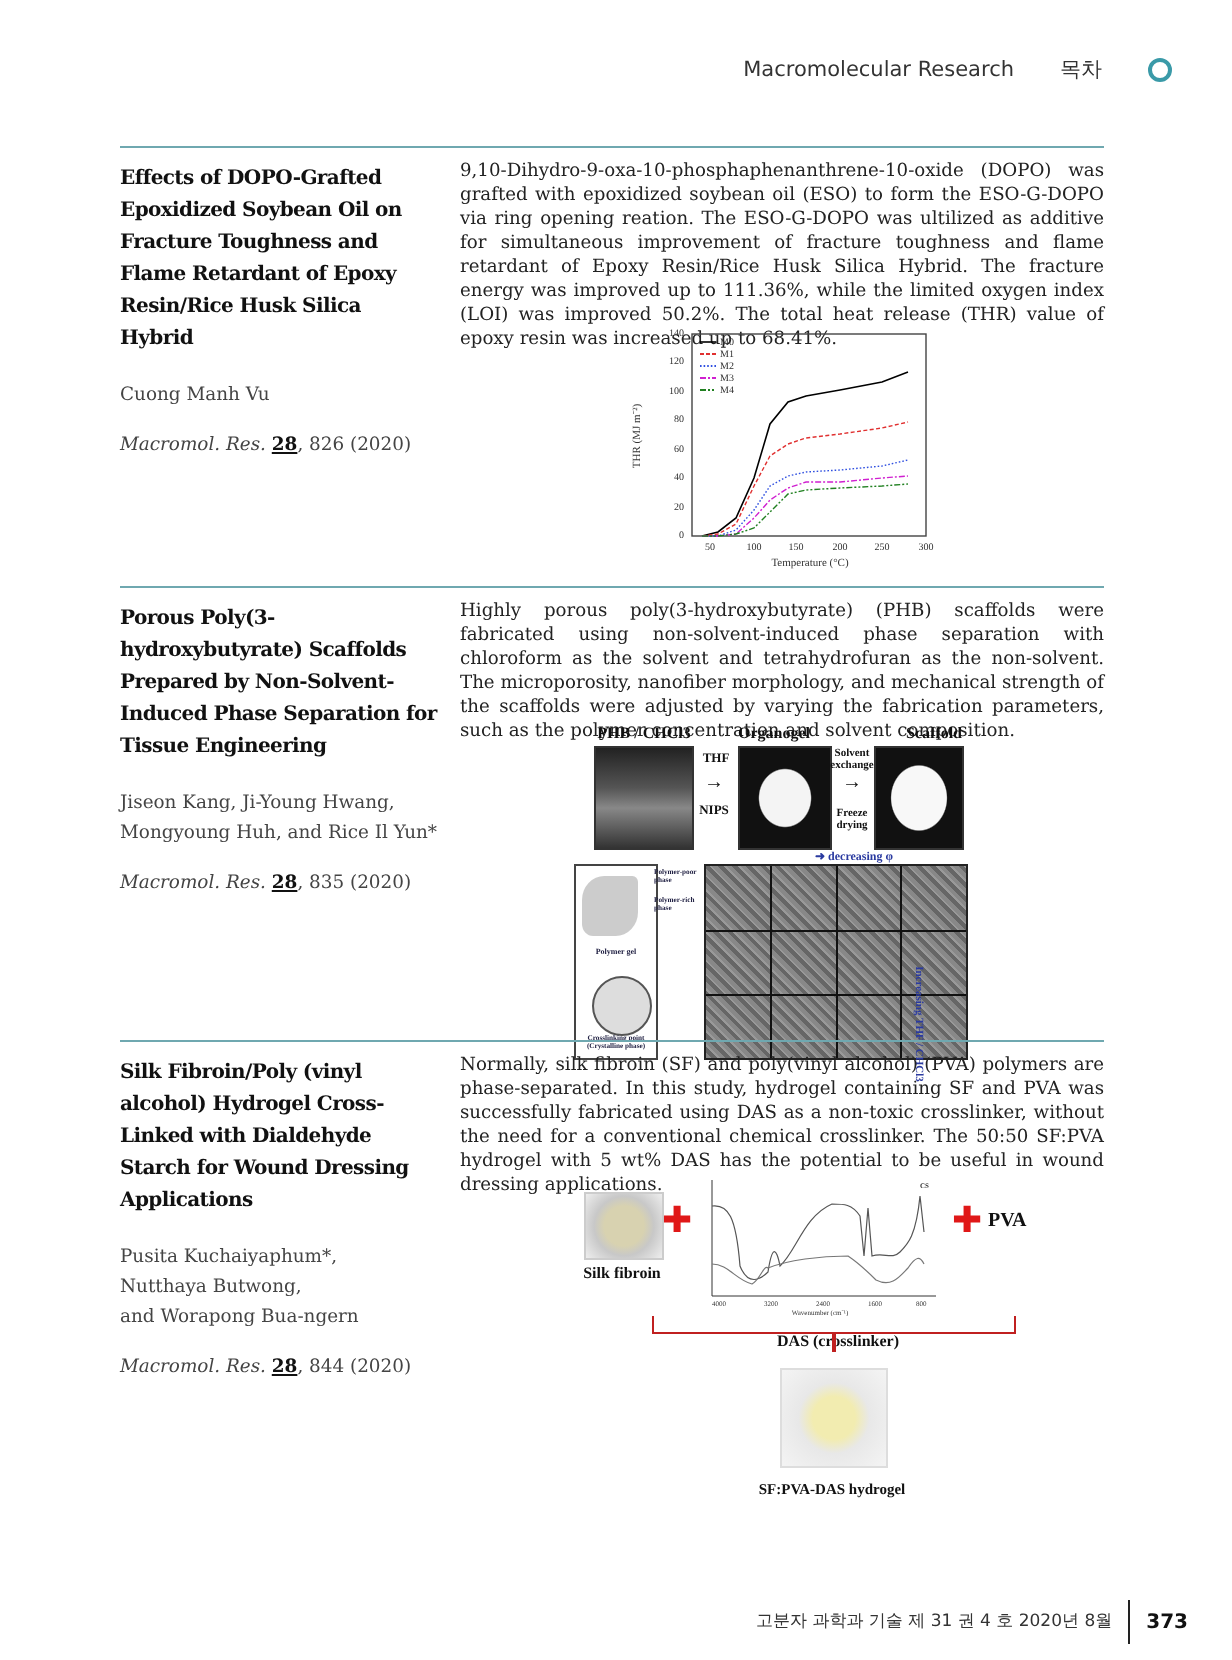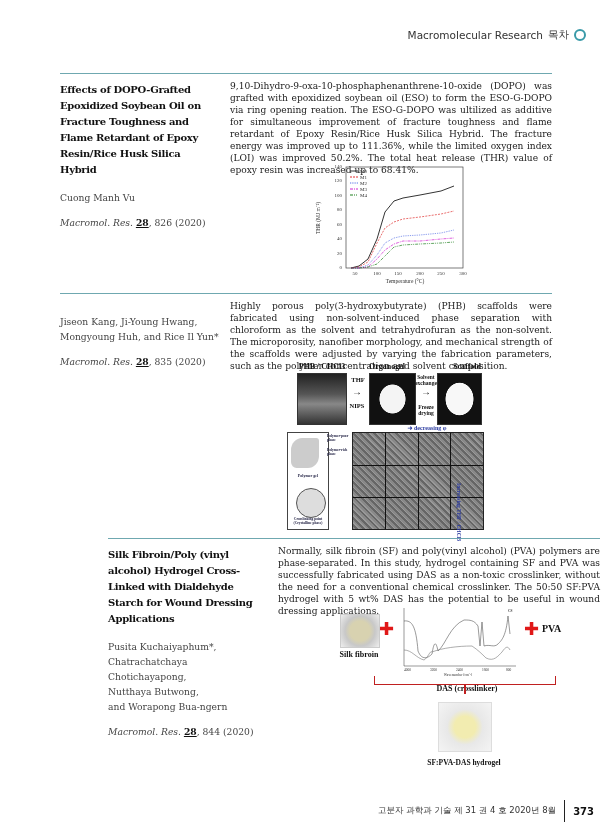--- a/index.html
+++ b/index.html
@@ -1,17 +1,17 @@
 <!DOCTYPE html>
 <html><head>
 <meta charset="utf-8">
 <style>
   html, body { margin:0; padding:0; background:#ffffff; }
   body { width:616px; height:830px; position:relative; overflow:hidden; font-family:"DejaVu Serif", serif; color:#222; }
-  .header { position:absolute; top:28px; right:30px; font-family:"DejaVu Sans", sans-serif; font-size:10.5px; color:#333; display:flex; align-items:center; gap:5px; }
+  .header { position:absolute; top:28px; right:30px; font-family:"DejaVu Sans", sans-serif; font-size:10.5px; color:#333; display:flex; align-items:center; gap:23px; }
   .header .ring { width:8px; height:8px; border:2.5px solid #3a9aa8; border-radius:50%; display:inline-block; }
   .section { position:absolute; left:60px; width:492px; border-top:1.5px solid #6fa8b0; }
   .left { position:absolute; left:0; top:8px; width:160px; }
   .right { position:absolute; left:170px; top:6px; width:322px; }
   .title { font-family:"DejaVu Serif", serif; font-weight:bold; font-size:10px; line-height:16px; color:#111; letter-spacing:-0.3px; }
   .authors { margin-top:12px; font-size:9.2px; line-height:15px; color:#444; }
   .cite { margin-top:12px; font-size:9.2px; color:#444; }
   .cite i { font-style:italic; }
   .cite b { font-weight:bold; color:#111;text-decoration:underline; }
   .abstract { font-size:9.1px; line-height:12px; text-align:justify; color:#222; }
@@ -84,20 +84,21 @@
       <line x1="44" y1="29" x2="52" y2="29" stroke="#d020d0" stroke-dasharray="3,1,1,1"></line>
         <text x="54" y="30.5">M3</text>
       <line x1="44" y1="35" x2="52" y2="35" stroke="#208020" stroke-dasharray="3,1,1,1,1,1"></line>
         <text x="54" y="36.5">M4</text>
     </g>
   </svg>
 </div>
 
 <div class="section" style="top:293px; height:240px;">
   <div class="left">
+    <div class="title">Porous Poly(3-hydroxybutyrate) Scaffolds Prepared by Non-Solvent-Induced Phase Separation for Tissue Engineering</div>
     <div class="authors">
       <div>Jiseon Kang, Ji-Young Hwang,</div>
       <div>Mongyoung Huh, and Rice Il Yun*</div>
     </div>
     <div class="cite">
       <i>Macromol. Res.</i> <b>28</b><span>, 835 (2020)</span>
     </div>
   </div>
   <div class="right">
     <div class="abstract">Highly porous poly(3-hydroxybutyrate) (PHB) scaffolds were fabricated using non-solvent-induced phase separation with chloroform as the solvent and tetrahydrofuran as the non-solvent. The microporosity, nanofiber morphology, and mechanical strength of the scaffolds were adjusted by varying the fabrication parameters, such as the polymer concentration and solvent composition.</div>
@@ -129,26 +130,25 @@
       <div style="position:absolute; left:0; right:0; top:32px; height:1px; background:#111;"></div>
       <div style="position:absolute; left:0; right:0; top:64px; height:1px; background:#111;"></div>
       <div style="position:absolute; top:0; bottom:0; left:32px; width:1px; background:#111;"></div>
       <div style="position:absolute; top:0; bottom:0; left:65px; width:1px; background:#111;"></div>
       <div style="position:absolute; top:0; bottom:0; left:97px; width:1px; background:#111;"></div>
     </div>
     <div class="lbl" style="left:175px; top:110px; width:80px; font-size:5.5px; color:#2a3aa0; transform:rotate(90deg); transform-origin:left top;">Increasing THF / CHCl3</div>
   </div>
 </div>
 
-<div class="section" style="top:538px; height:230px;margin-left:48px;">
+<div class="section" style="top:520px; height:230px;">
   <div class="left">
     <div class="title">Silk Fibroin/Poly (vinyl alcohol) Hydrogel Cross-Linked with Dialdehyde Starch for Wound Dressing Applications</div>
     <div class="authors">
       <div>Pusita Kuchaiyaphum*,</div>
-      <div>Chatrachatchaya Chotichayapong,</div>
       <div>Nutthaya Butwong,</div>
       <div>and Worapong Bua-ngern</div>
     </div>
     <div class="cite">
       <i>Macromol. Res.</i> <b>28</b><span>, 844 (2020)</span>
     </div>
   </div>
   <div class="right">
     <div class="abstract">Normally, silk fibroin (SF) and poly(vinyl alcohol) (PVA) polymers are phase-separated. In this study, hydrogel containing SF and PVA was successfully fabricated using DAS as a non-toxic crosslinker, without the need for a conventional chemical crosslinker. The 50:50 SF:PVA hydrogel with 5 wt% DAS has the potential to be useful in wound dressing applications.</div>
   </div>

